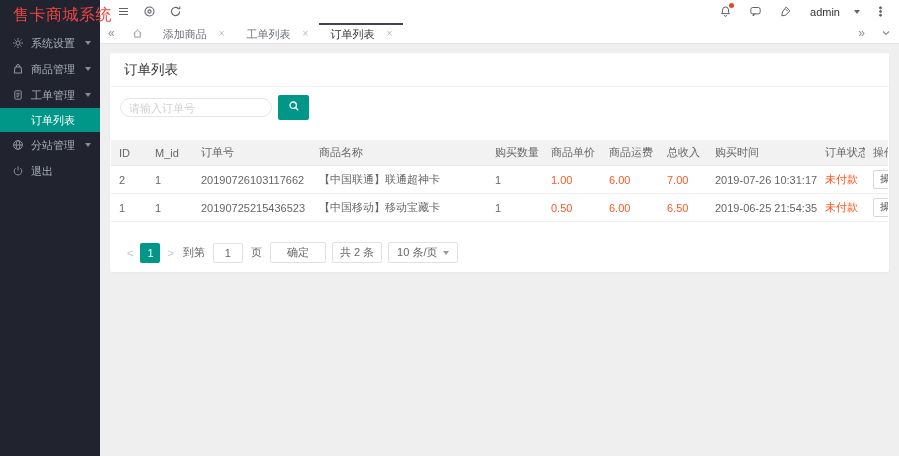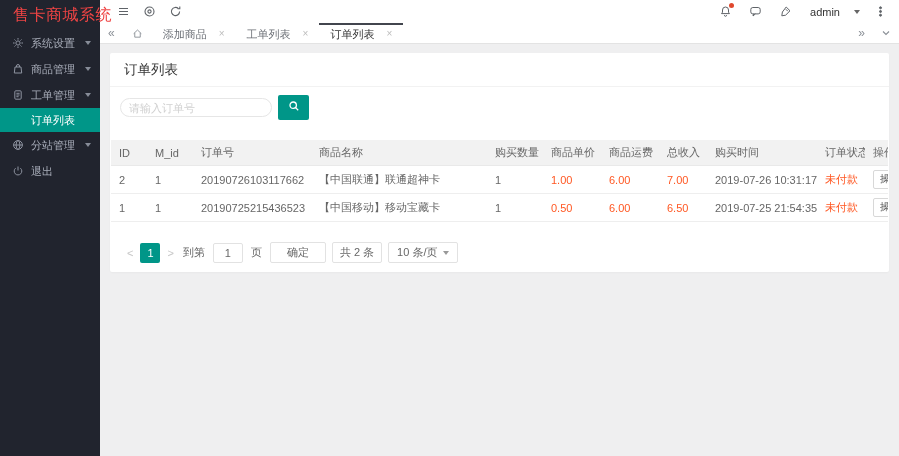--- a/index.html
+++ b/index.html
@@ -280,21 +280,21 @@
             </tr>
             <tr>
               <td>1</td>
               <td>1</td>
               <td>20190725215436523</td>
               <td>【中国移动】移动宝藏卡</td>
               <td>1</td>
               <td class="red">0.50</td>
               <td class="red">6.00</td>
               <td class="red">6.50</td>
-              <td>2019-07-25 21:54:35</td>
+              <td>2019-06-25 21:54:35</td>
               <td class="red">未付款</td>
               <td>
                 <span class="btn-sm">操作</span>
               </td>
             </tr>
           </tbody>
         </table>
 
         <div class="pagination">
           <span class="pg-arrow">&lt;</span>

